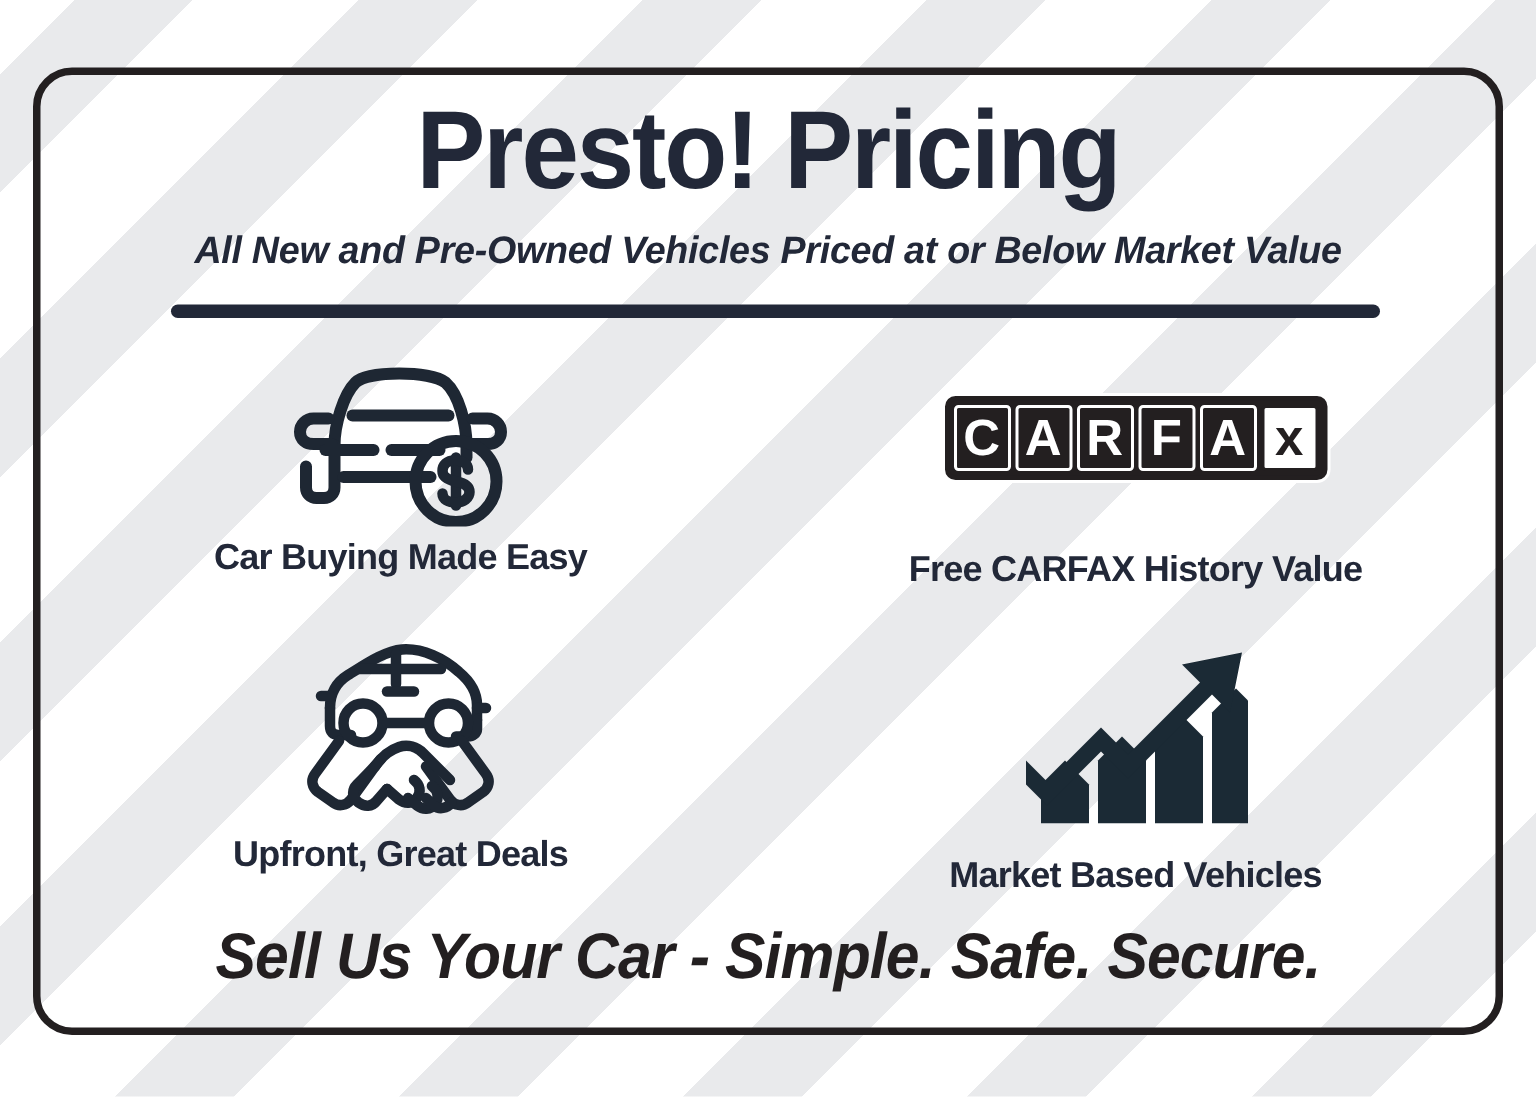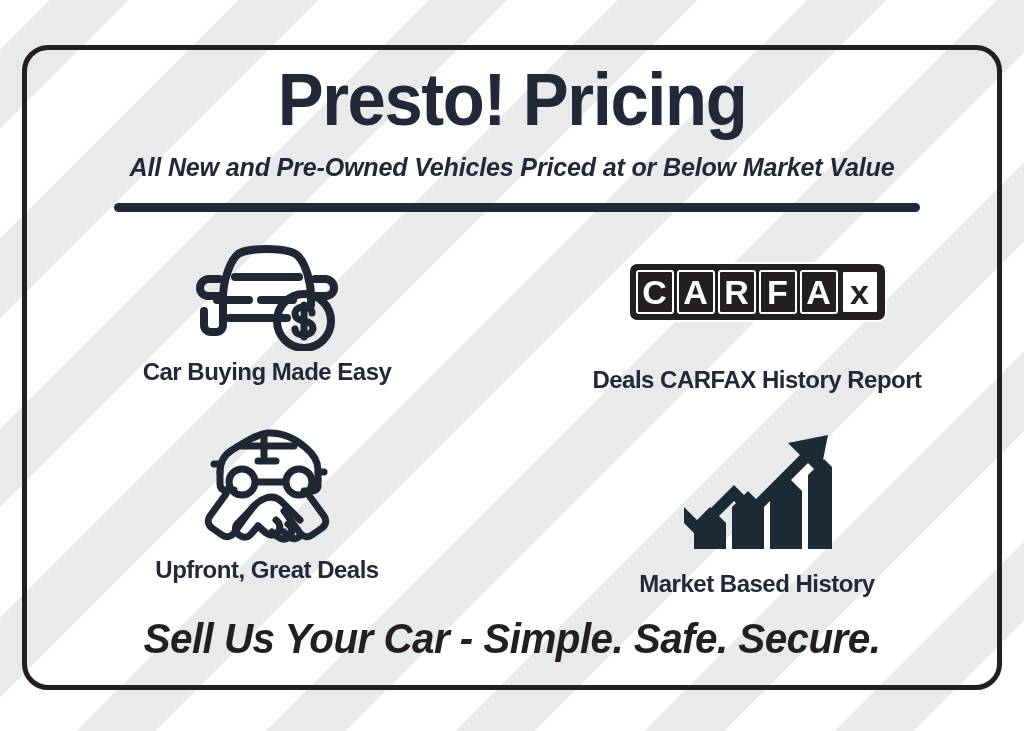--- a/index.html
+++ b/index.html
@@ -216,21 +216,21 @@
       <div class="feature-icon">
         <div id="carfax-logo">
           <span class="cf-cell">C</span>
           <span class="cf-cell">A</span>
           <span class="cf-cell">R</span>
           <span class="cf-cell">F</span>
           <span class="cf-cell">A</span>
           <span class="cf-cell cf-inverse">x</span>
         </div>
       </div>
-      <div class="feature-label">Deals CARFAX History Report</div>
+      <div class="feature-label">Free CARFAX History Value</div>
     </div>
 
     <div class="feature" id="feature-3">
       <div class="feature-icon">
         <svg width="142" height="132" viewBox="0 0 142 132" fill="none" stroke="#1e2733" stroke-width="7" stroke-linecap="round" stroke-linejoin="round">
 
           <path d="M24 52 C24 42 28 35 36 30 C46 24 60 14 72 13 C86 12 100 19 110 28 C116 33 122 40 122 50 L122 60"></path>
           <path d="M24 52 L24 64 C24 68 26 70 30 70 L38 70"></path>
           <path d="M122 60 L122 66 C122 69 119 71 116 71 L108 71"></path>
           <path d="M18 44 L24 44"></path>
@@ -259,20 +259,20 @@
         <svg width="150" height="118" viewBox="0 0 150 118" fill="#1b2a35">
 
           <path d="M12 118 L12 92 L28 76 L44 92 L44 118 Z"></path>
           <path d="M50 118 L50 76 L66 60 L82 76 L82 118 Z"></path>
           <path d="M88 118 L88 60 L104 44 L120 60 L120 118 Z"></path>
           <path d="M126 118 L126 44 L142 28 L150 36 L150 118 Z"></path>
 
           <path d="M2 86 L16 100 L52 64 L70 82 L118 34 L106 22 L146 14 L138 54 L126 42 L70 98 L52 80 L16 116 L2 102 Z" transform="translate(0,-10)"></path>
         </svg>
       </div>
-      <div class="feature-label">Market Based History</div>
+      <div class="feature-label">Market Based Vehicles</div>
     </div>
 
   </div>
 
   <div id="tagline">Sell Us Your Car - Simple. Safe. Secure.</div>
 
 </div>
 
 </body></html>

